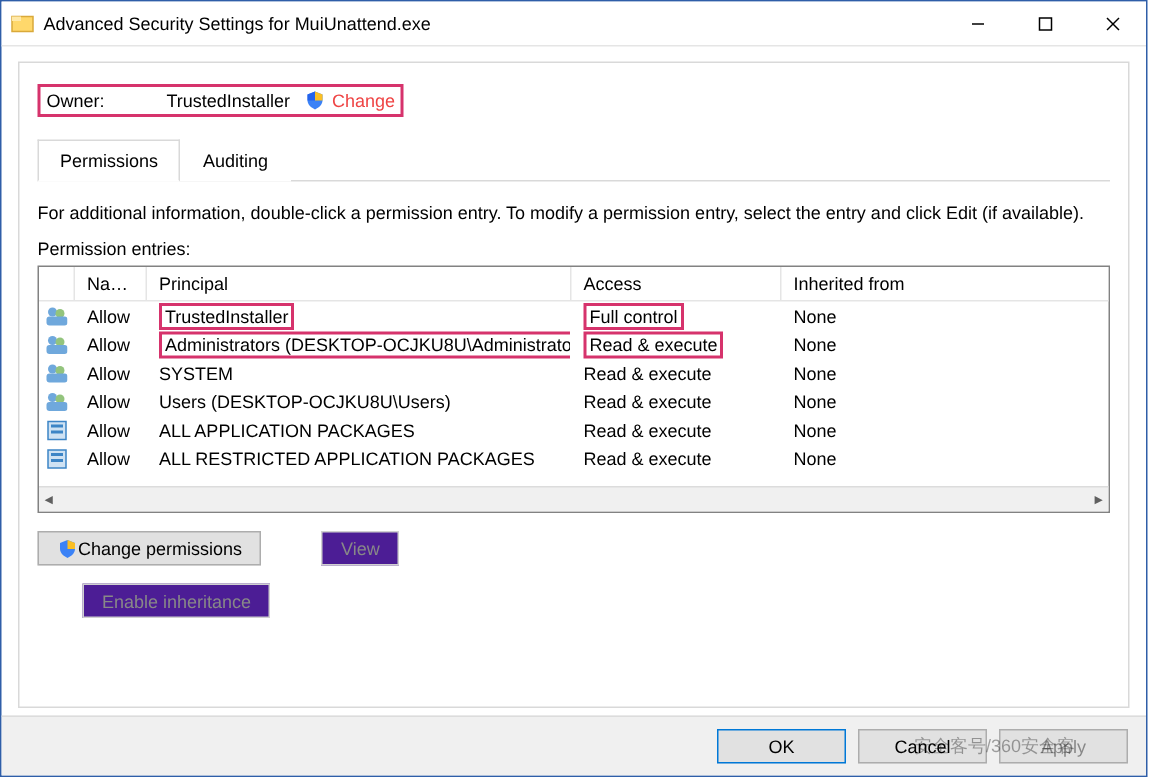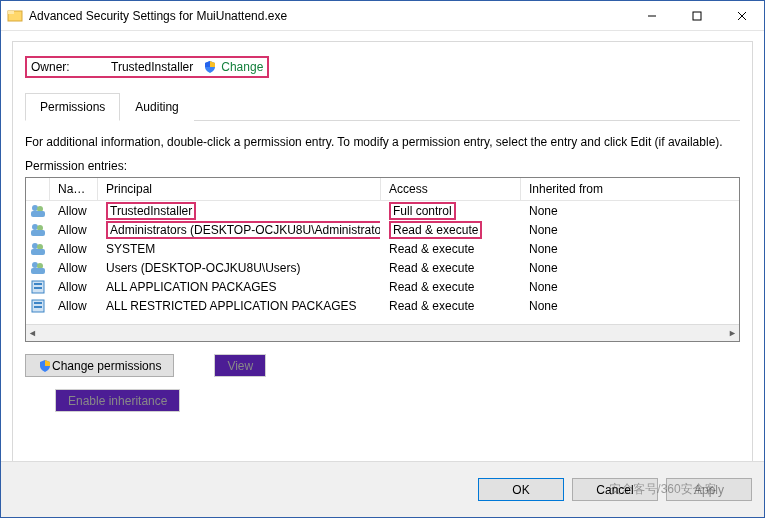--- a/index.html
+++ b/index.html
@@ -33,21 +33,21 @@
   .content {
     position: absolute;
     left: 11px; right: 11px; top: 40px; bottom: 45px;
     border: 1px solid #d9d9d9;
     background: #fff;
     padding: 12px;
   }
   .row { display: flex; align-items: center; margin-bottom: 8px; }
   .lbl { width: 80px; }
   .owner-row { border: 2px solid #d6336c; padding: 2px 4px; margin-top: 2px; margin-bottom: 10px; display: inline-flex; align-items: center;}
-  .link { color: #15803d; }
+  .link { color: #ef4444; }
   .tabs { display: flex; border-bottom: 1px solid #d9d9d9; margin-top: 4px;}
   .tab {
     padding: 6px 14px;
     border: 1px solid transparent;
     border-bottom: none;
     position: relative;
     top: 1px;
     background: #fff;
   }
   .tab.active {
@@ -97,21 +97,21 @@
     background: #e1e1e1;
     border: 1px solid #adadad;
     padding: 3px 12px;
     display: inline-flex; align-items: center; gap:0;
     height: 23px;
   }
   .btn.disabled { color: #888; background: #4c1d95; border-color:#d0d0d0;margin-left:30px;}
   .enable-row { margin-top: 12px; }
   .bottom-bar {
     position: absolute; left:0; right:0; bottom:0;
-    height: 56px;
+    height: 40px;
     display:flex; justify-content:flex-end; align-items:center;
     padding-right: 12px; gap: 8px;
     background: #f0f0f0;
     border-top: 1px solid #dcdcdc;
   }
   .bot-btn {
     width: 86px; height: 23px;
     border: 1px solid #adadad; background:#e1e1e1;
     display:flex; align-items:center; justify-content:center;
   }

